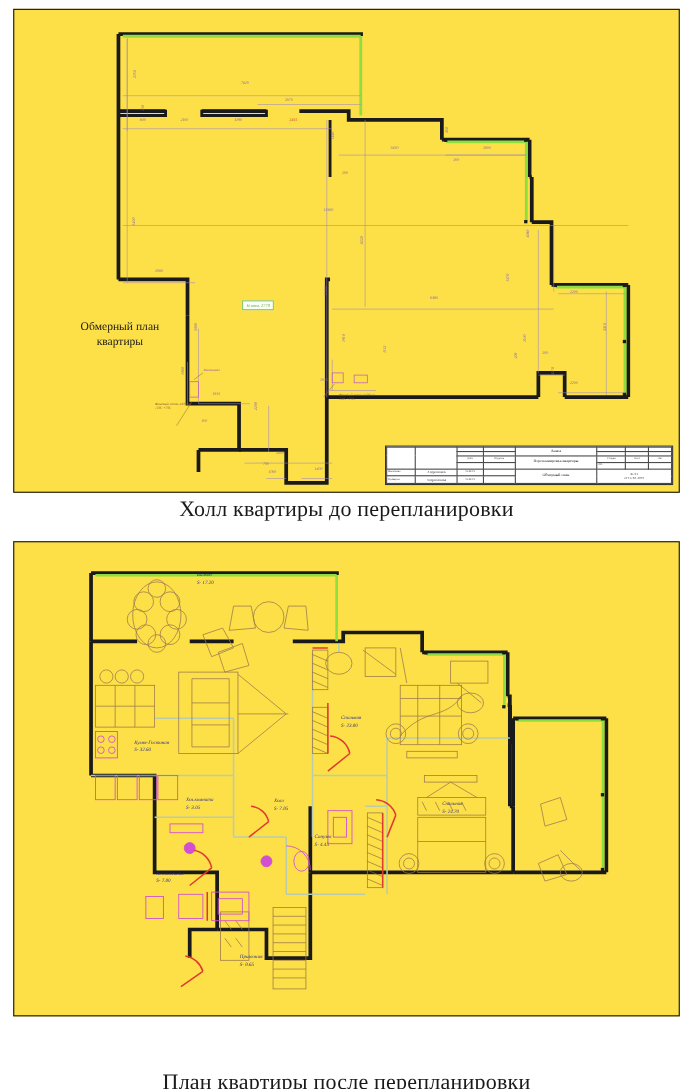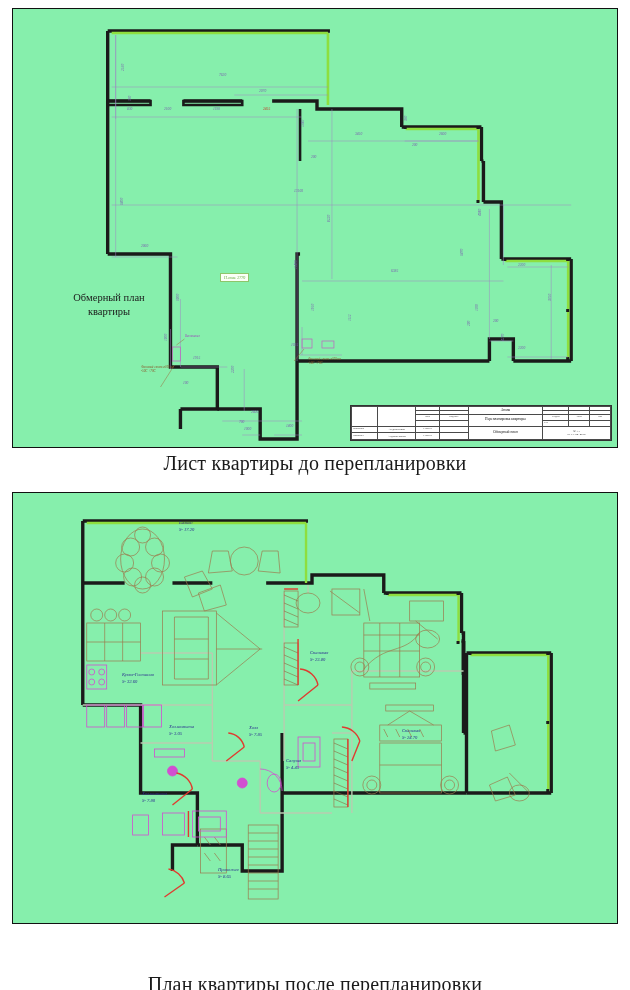--- a/index.html
+++ b/index.html
@@ -18,21 +18,21 @@
     position: relative;
     width: 630px;
     height: 990px;
   }
   
   .sheet {
     position: absolute;
     left: 12px;
     width: 606px;
     border: 1px solid #111;
-    background: #86efac;
+    background: #fde047;
     box-sizing: border-box;
   }
   #sheet-before { top: 8px; height: 440px; }
   #sheet-after  { top: 492px; height: 432px; }
 
   .caption {
     position: absolute;
     left: 0;
     width: 630px;
     text-align: center;
@@ -328,21 +328,21 @@
           <td class="tiny l">Проверил</td>
           <td>Андроненкова</td>
           <td class="tiny">13.02.15</td>
           <td></td>
         </tr>
       </tbody>
         </table>
     </div>
   </div>
 
-  <div class="caption" id="caption-before">Лист квартиры до перепланировки</div>
+  <div class="caption" id="caption-before">Холл квартиры до перепланировки</div>
 
   <div class="sheet" id="sheet-after">
     <div class="plan-area">
       <svg viewBox="0 0 606 430" preserveAspectRatio="none">
 
         <g stroke="#1a1a1a" fill="none" stroke-width="3.4">
           <path d="M 70,28 L 70,90"></path>
           <path d="M 70,28 L 296,28"></path>
           <path d="M 70,90 L 112,90"></path>
           <path d="M 160,90 L 200,90"></path>

